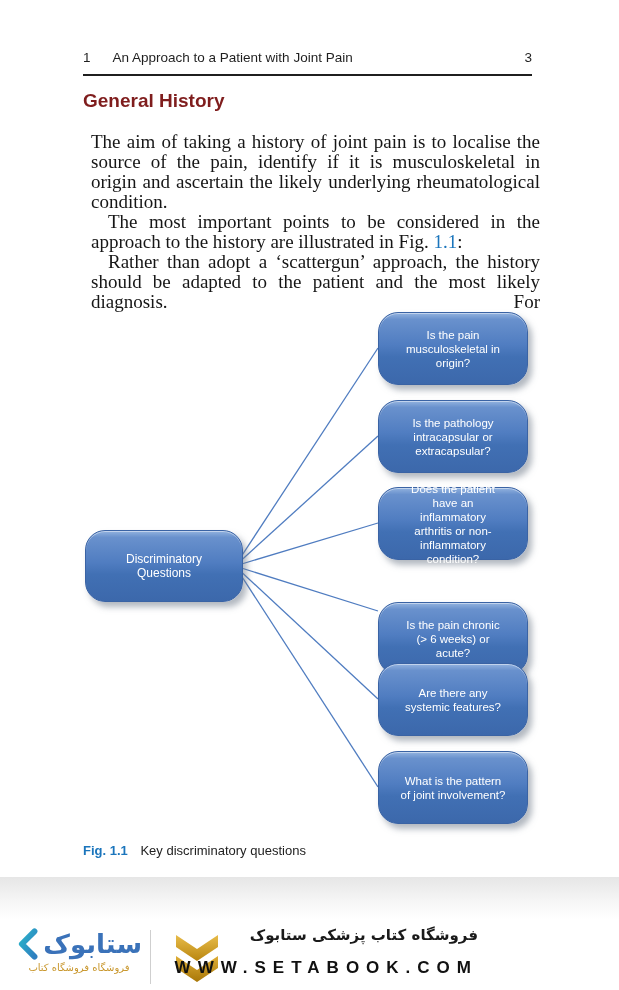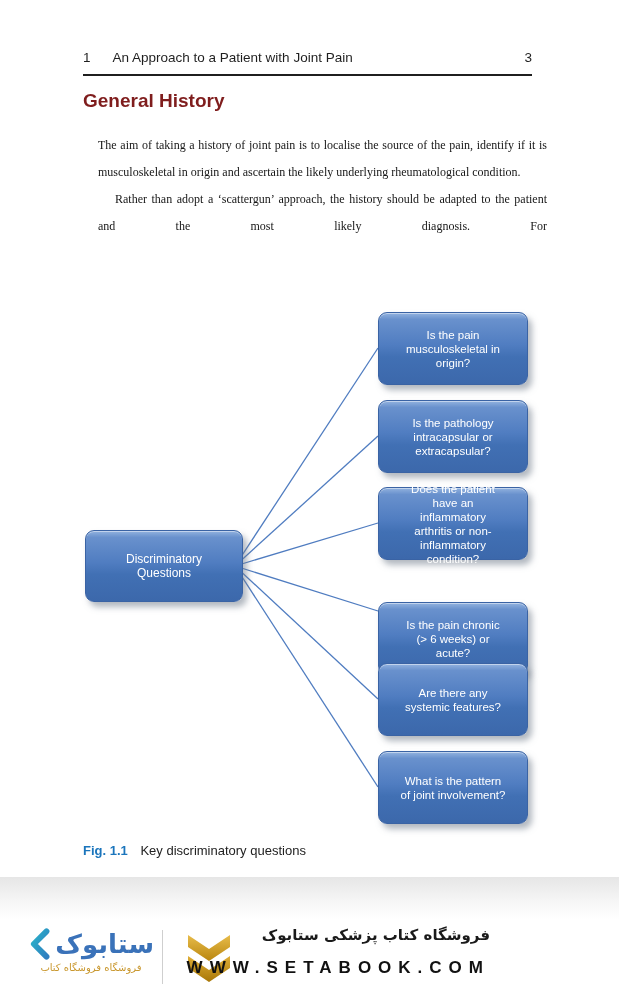--- a/index.html
+++ b/index.html
@@ -21,34 +21,34 @@
 
   
   .section-title {
     position:absolute; left:83px; top:90px;
     font-family:"Liberation Sans", sans-serif; font-weight:bold;
     font-size:19px; color:#7f1d1d;
   }
 
   
   .body-text {
-    position:absolute; left:98px; top:132px; width:449px;
-    font-size:12px; line-height:27px; text-align:justify; color:#161616;
+    position:absolute; left:91px; top:132px; width:449px;
+    font-size:19px; line-height:20px; text-align:justify; color:#161616;
   }
   .body-text p { margin:0; }
   .body-text p.indent { text-indent:17px; }
   .body-text p.justify-last { text-align-last:justify; }
   .fig-link { color:#1b75bc; text-decoration:none; cursor:pointer; }
 
   
   .diagram { position:absolute; left:0; top:305px; width:619px; height:535px; }
   .connectors { position:absolute; left:0; top:0; width:619px; height:535px; }
   .dg-box {
     position:absolute;
-    border-radius:9px;
+    border-radius:20px;
     background:linear-gradient(180deg, #93b3df 0%, #6991cd 9%, #507dc1 45%, #4170b4 62%, #3c68ab 100%);
     border:1px solid #3a63a4;
     box-shadow: inset 0 1px 0 rgba(255,255,255,0.45), 4px 5px 6px rgba(115,125,140,0.55);
     color:#ffffff;
     font-family:"Liberation Sans", sans-serif;
     font-size:11.5px; line-height:14px; text-align:center;
     display:flex; align-items:center; justify-content:center;
     padding:4px 21px;
   }
   .dg-root { left:85px; top:225px; width:158px; height:72px; font-size:12px; }
@@ -66,21 +66,21 @@
     font-family:"Liberation Sans", sans-serif; font-size:13px; color:#222;
   }
   .fig-caption .cap-label { color:#1b75bc; font-weight:bold; }
   .fig-caption .cap-text { margin-left:9px; }
 
   
   .footer-band {
     position:absolute; left:0; top:877px; width:619px; height:42px;
     background:linear-gradient(180deg, #e6e6e6 0%, #f5f5f5 55%, #ffffff 100%);
   }
-  .footer { position:absolute; left:12px; top:922px; width:497px; height:68px; }
+  .footer { position:absolute; left:0; top:922px; width:497px; height:68px; }
   .logo-block { position:absolute; left:16px; top:6px; width:126px; text-align:center; }
   .logo-row { display:flex; align-items:center; justify-content:center; gap:4px; }
   .logo-title {
     font-family:"DejaVu Sans", sans-serif; font-weight:bold;
     font-size:26px; color:#3a72b9; direction:rtl;
   }
   .logo-subtitle {
     font-family:"DejaVu Sans", sans-serif; font-size:10px; color:#c9972d;
     margin-top:2px; direction:rtl;
   }
@@ -104,20 +104,21 @@
   <div class="running-header">
     <span class="chapter-num">1</span>
     <span class="chapter-title">An Approach to a Patient with Joint Pain</span>
     <span class="page-num">3</span>
   </div>
 
   <h1 class="section-title">General History</h1>
 
   <div class="body-text">
     <p>The aim of taking a history of joint pain is to localise the source of the pain, identify if it is musculoskeletal in origin and ascertain the likely underlying rheumatological condition.</p>
+    <p class="indent"><span>The most important points to be considered in the approach to the history are illustrated in Fig. </span><span class="fig-link">1.1</span><span>:</span></p>
     <p class="indent justify-last">Rather than adopt a ‘scattergun’ approach, the history should be adapted to the patient and the most likely diagnosis. For</p>
   </div>
 
   <div class="diagram">
     <svg class="connectors" viewBox="0 0 619 535" xmlns="http://www.w3.org/2000/svg">
       <line x1="235" y1="261" x2="378" y2="43" stroke="#4f7cc0" stroke-width="1.3"></line>
       <line x1="235" y1="261" x2="378" y2="131" stroke="#4f7cc0" stroke-width="1.3"></line>
       <line x1="235" y1="261" x2="378" y2="218" stroke="#4f7cc0" stroke-width="1.3"></line>
       <line x1="235" y1="261" x2="378" y2="306" stroke="#4f7cc0" stroke-width="1.3"></line>
       <line x1="235" y1="261" x2="378" y2="394" stroke="#4f7cc0" stroke-width="1.3"></line>

